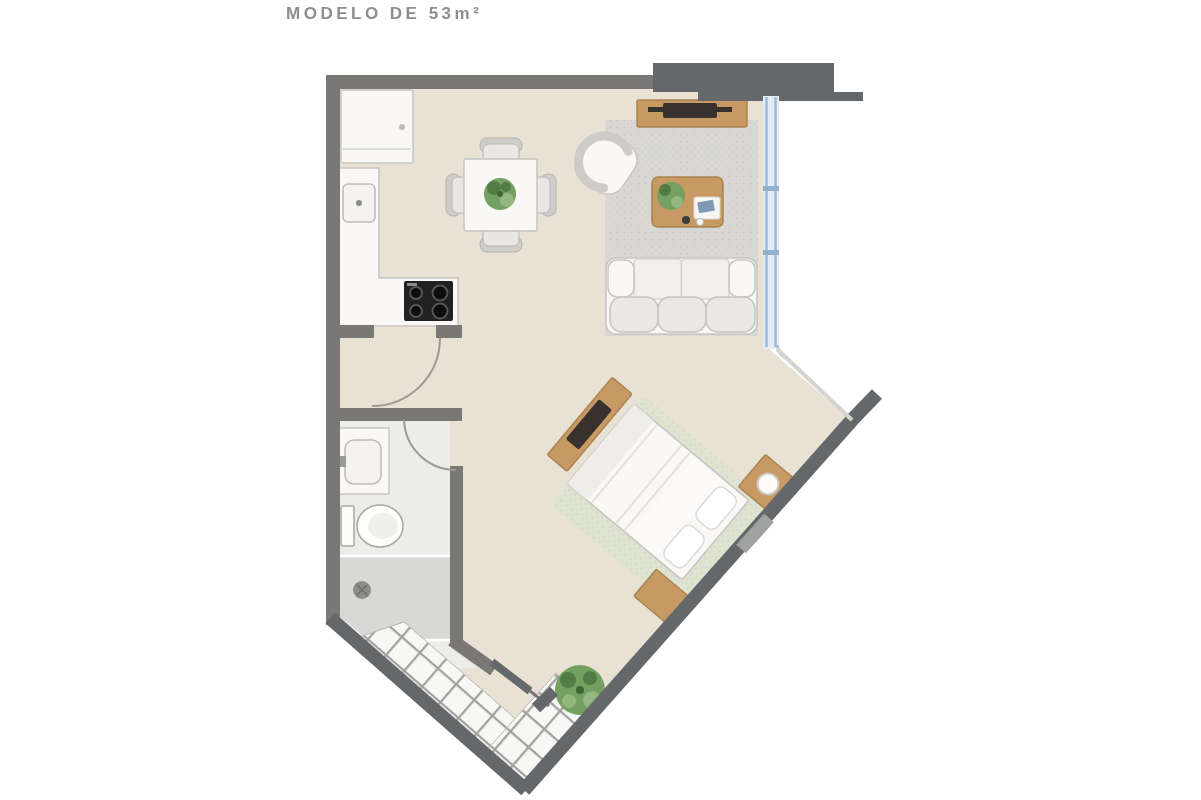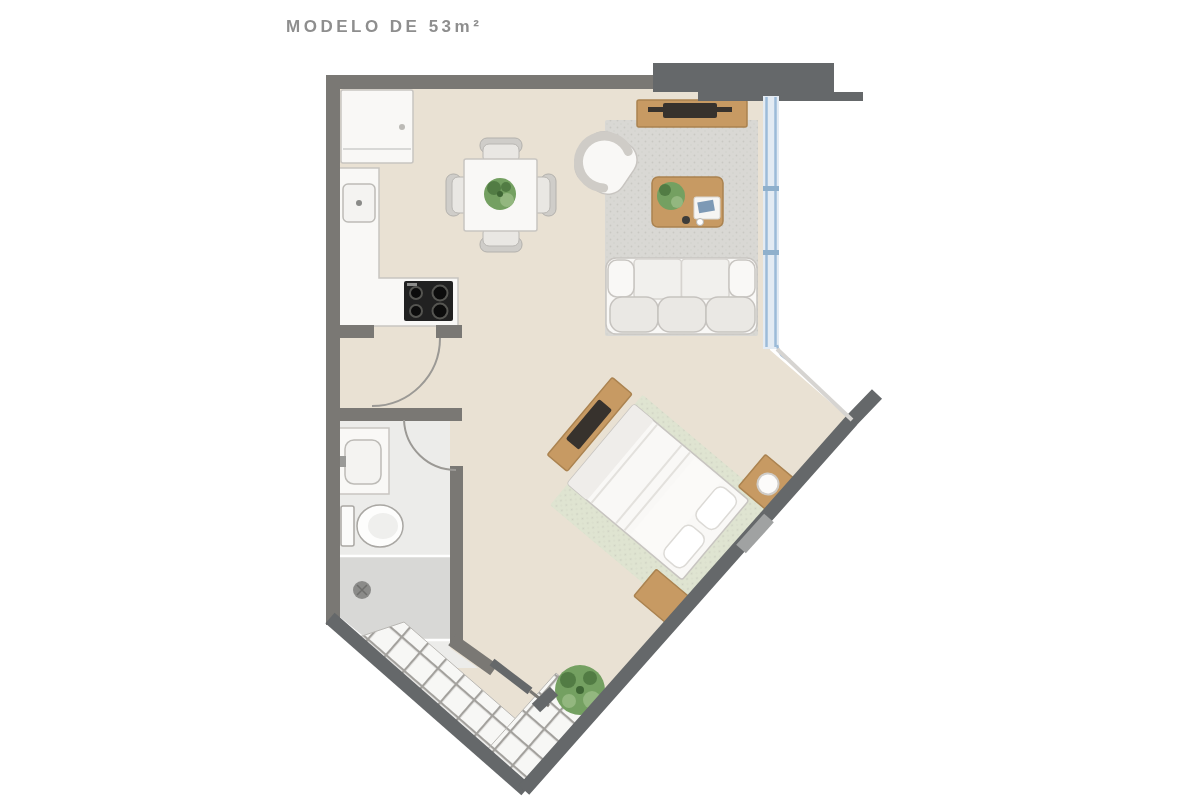--- a/index.html
+++ b/index.html
@@ -1,21 +1,21 @@
 <!DOCTYPE html>
 <html style="--bg: #ffffff; --title: #8e8e8e; --floor: #e9e1d3; --bath-floor: #ececea; --shower: #d8d8d6; --wall: #7a7874; --wall-dark: #65686a; --wall-light: #a0a2a2; --arc: #9b9995; --thin-edge: #d6d4d1; --tile-fill: #f7f7f5; --tile-grout: #a3a19d; --tile-outline: #b9b7b3; --rug: #d9d8d4; --rug-bed: #dfe4d1; --wood: #c79a63; --wood-dark: #ab8350; --tv: #37322d; --white-furn: #f9f8f6; --furn-stroke: #c8c5c1; --stove: #212121; --window-frame: #e3ebf3; --window-line: #9cbbd8; --window-tick: #8fb0cc; --green: #74a061; --green-dark: #527c44; --green-light: #93b77f; --drain: #8b8b89;"><head>
 <meta charset="utf-8">
 <style>
   html,body{margin:0;padding:0;background:#ffffff;}
   .canvas{
     position:relative;width:1201px;height:800px;margin:0 auto;background:var(--bg);
     font-family:"Liberation Sans", sans-serif;overflow:hidden;
   }
   .plan-title{
-    position:absolute;left:286px;top:17px;
+    position:absolute;left:286px;top:4px;
     font-size:17px;font-weight:bold;letter-spacing:3.5px;color:var(--title);
     white-space:nowrap;
   }
   svg{position:absolute;left:0;top:0;}
   .floor{fill:var(--floor);}
   .bath-floor{fill:var(--bath-floor);}
   .shower-pan{fill:var(--shower);stroke:#ffffff;stroke-width:2.5;}
   .wall{fill:var(--wall);}
   .wall-dark{fill:var(--wall-dark);}
   .stroke-wall{stroke:var(--wall);fill:none;}

